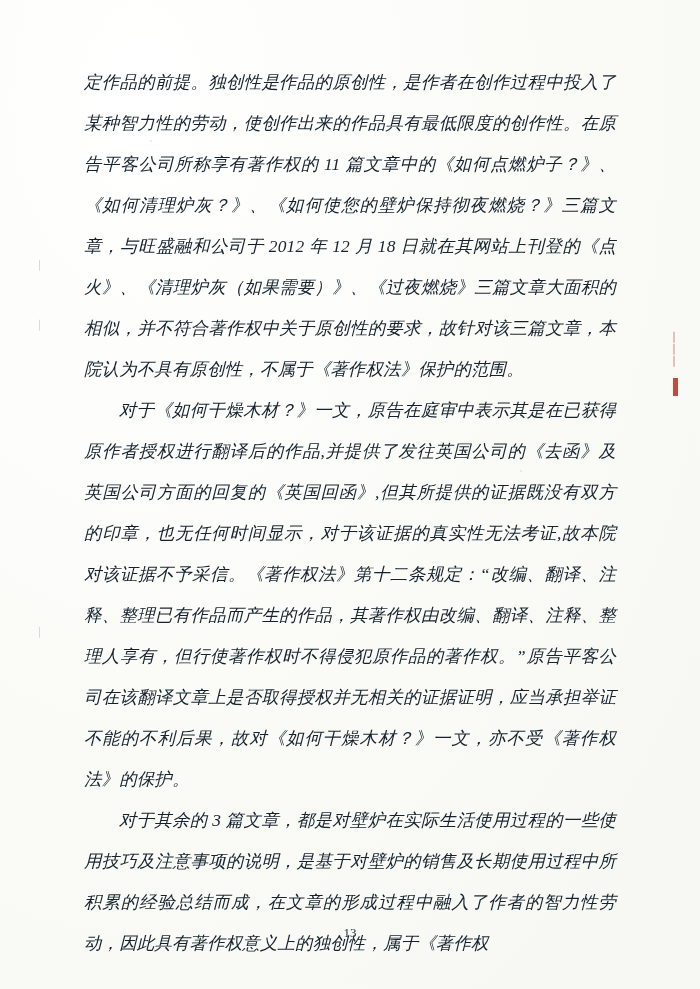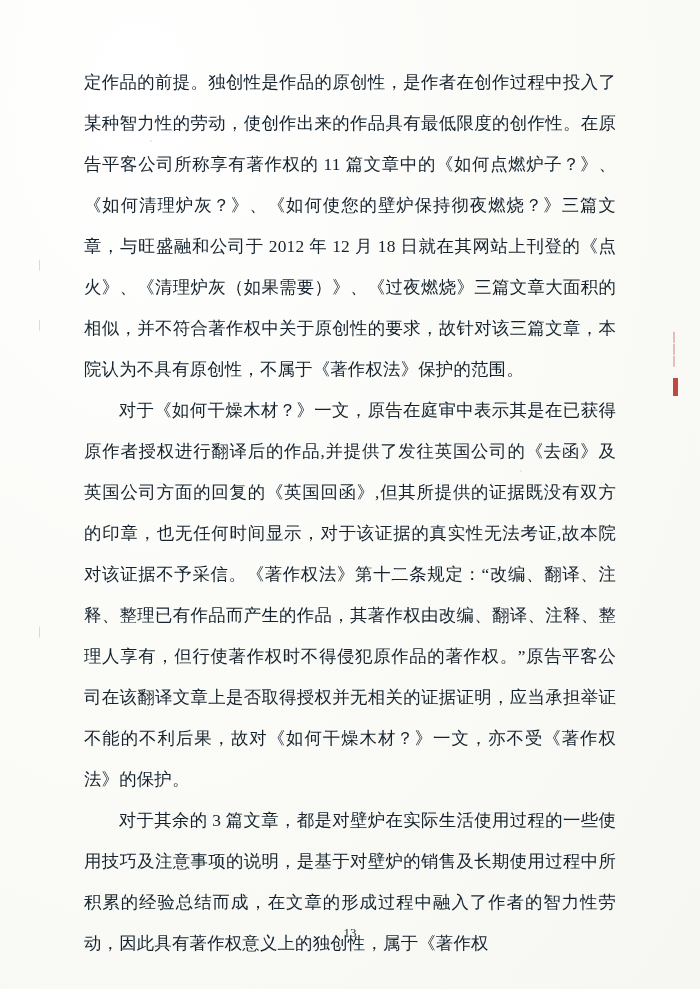--- a/index.html
+++ b/index.html
@@ -31,20 +31,21 @@
     height: 860px;
   }
 
   .doc-body {
     font-size: 17.4px;
     line-height: 41px;
     color: #16232e;
     text-align: justify;
     text-justify: inter-ideograph;
     letter-spacing: 0.2px;
+    font-style: italic;
   }
 
   .para {
     margin: 0;
     white-space: pre-wrap;
   }
   .para + .para {
     margin-top: 0px;
   }
   .indent {

